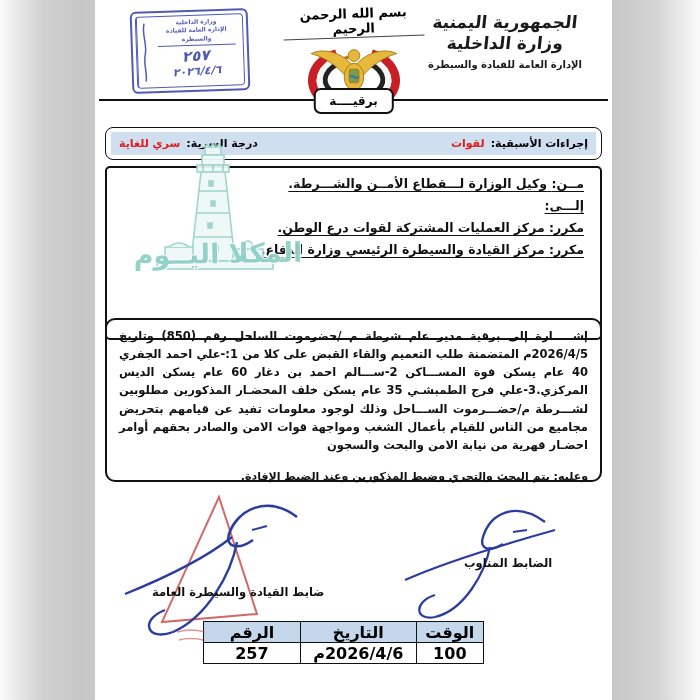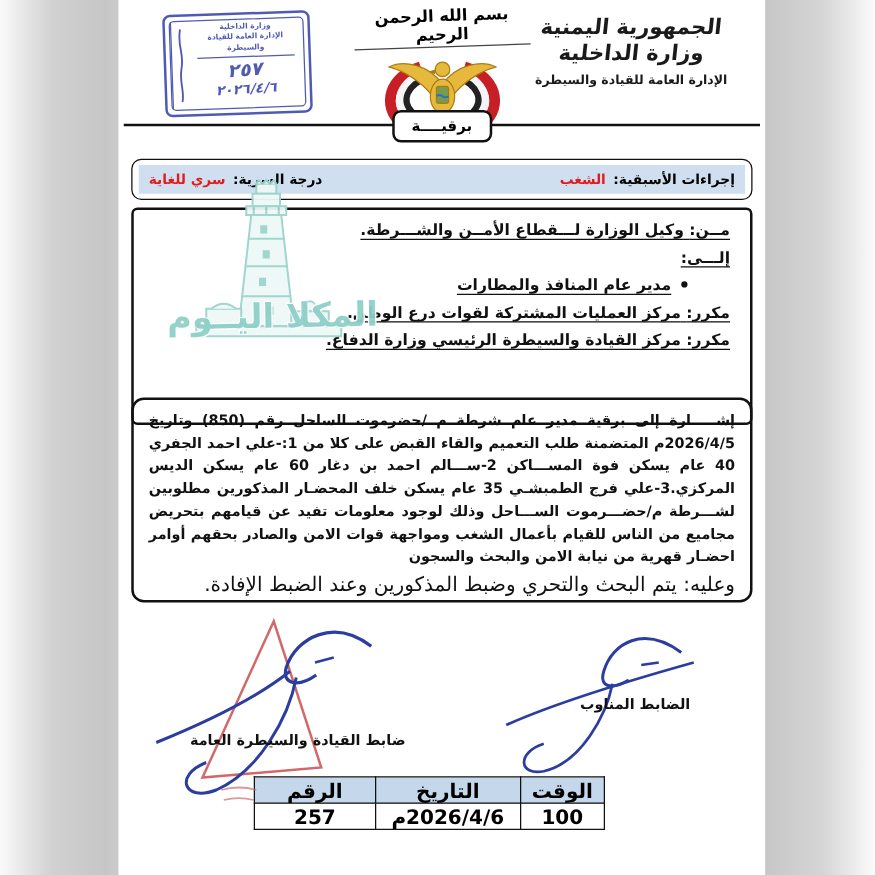--- a/index.html
+++ b/index.html
@@ -54,21 +54,21 @@
   .addr .line{margin-bottom:7px;}
   .u{text-decoration:underline;text-underline-offset:3px;}
   .addr .bullet{margin:0 34px 7px 0;}
   .addr .dot{display:inline-block;width:5px;height:5px;background:#111;border-radius:50%;
     vertical-align:2px;margin-left:8px;}
 
   
   .bodybox{position:absolute;top:318px;left:10px;right:10px;height:164px;border:2px solid #111;
     border-radius:10px;padding:7px 12px 4px;color:#111;}
   .para{font-size:11.5px;font-weight:bold;text-align:justify;line-height:1.58;}
-  .directive{font-size:16px;font-weight:normal;margin-top:4px;}
+  .directive{font-size:11px;font-weight:bold;margin-top:16px;}
   .closing{font-size:15px;font-weight:bold;text-align:center;margin-top:5px;letter-spacing:.5px;}
 
   
   .sig-label{position:absolute;font-size:11.5px;font-weight:bold;color:#111;z-index:3;}
   .sig-right-label{top:556px;left:369px;}
   .sig-left-label{top:585px;left:57px;}
   .sig-svg{position:absolute;z-index:2;}
   .sig-right{top:492px;left:300px;width:175px;height:135px;}
   .sig-left{top:482px;left:12px;width:225px;height:165px;}
 
@@ -147,33 +147,32 @@
       </div>
     </div>
 
     <div class="rule"></div>
     <div class="doctype">برقيــــة</div>
 
     <div class="priority">
       <div class="strip">
         <span class="pr-group">
           <span>إجراءات الأسبقية:</span>
-          <span class="red">الشغب</span>
+          <span class="red">لقوات</span>
         </span>
         <span class="pr-group">
           <span>درجة السرية:</span>
           <span class="red">سري للغاية</span>
         </span>
       </div>
     </div>
 
     <div class="addr">
       <div class="line"><span class="u"><span>مــن:</span> <span>وكيل الوزارة لـــقطاع الأمــن والشـــرطة.</span></span></div>
       <div class="line"><span class="u">إلـــى:</span></div>
-      <div class="bullet"><span class="dot"></span><span class="u">مدير عام المنافذ والمطارات</span></div>
       <div class="line"><span class="u"><span>مكرر:</span> <span>مركز العمليات المشتركة لقوات درع الوطن.</span></span></div>
       <div class="line"><span class="u"><span>مكرر:</span> <span>مركز القيادة والسيطرة الرئيسي وزارة الدفاع.</span></span></div>
     </div>
 
     <div class="bodybox">
       <div class="para">إشـــــارة إلى برقية مدير عام شرطة م /حضرموت الساحل رقم (850) وتاريخ 2026/4/5م المتضمنة طلب التعميم والقاء القبض على كلا من 1:-علي احمد الجفري 40 عام يسكن فوة المســـاكن 2-ســـالم احمد بن دغار 60 عام يسكن الديس المركزي.3-علي فرج الطمبشـي 35 عام يسكن خلف المحضـار المذكورين مطلوبين لشـــرطة م/حضـــرموت الســـاحل وذلك لوجود معلومات تفيد عن قيامهم بتحريض مجاميع من الناس للقيام بأعمال الشغب ومواجهة قوات الامن والصادر بحقهم أوامر احضـار قهرية من نيابة الامن والبحث والسجون</div>
       <div class="directive">وعليه: يتم البحث والتحري وضبط المذكورين وعند الضبط الإفادة.</div>
     </div>
 
     <svg class="sig-svg sig-right" viewBox="0 0 175 135">

